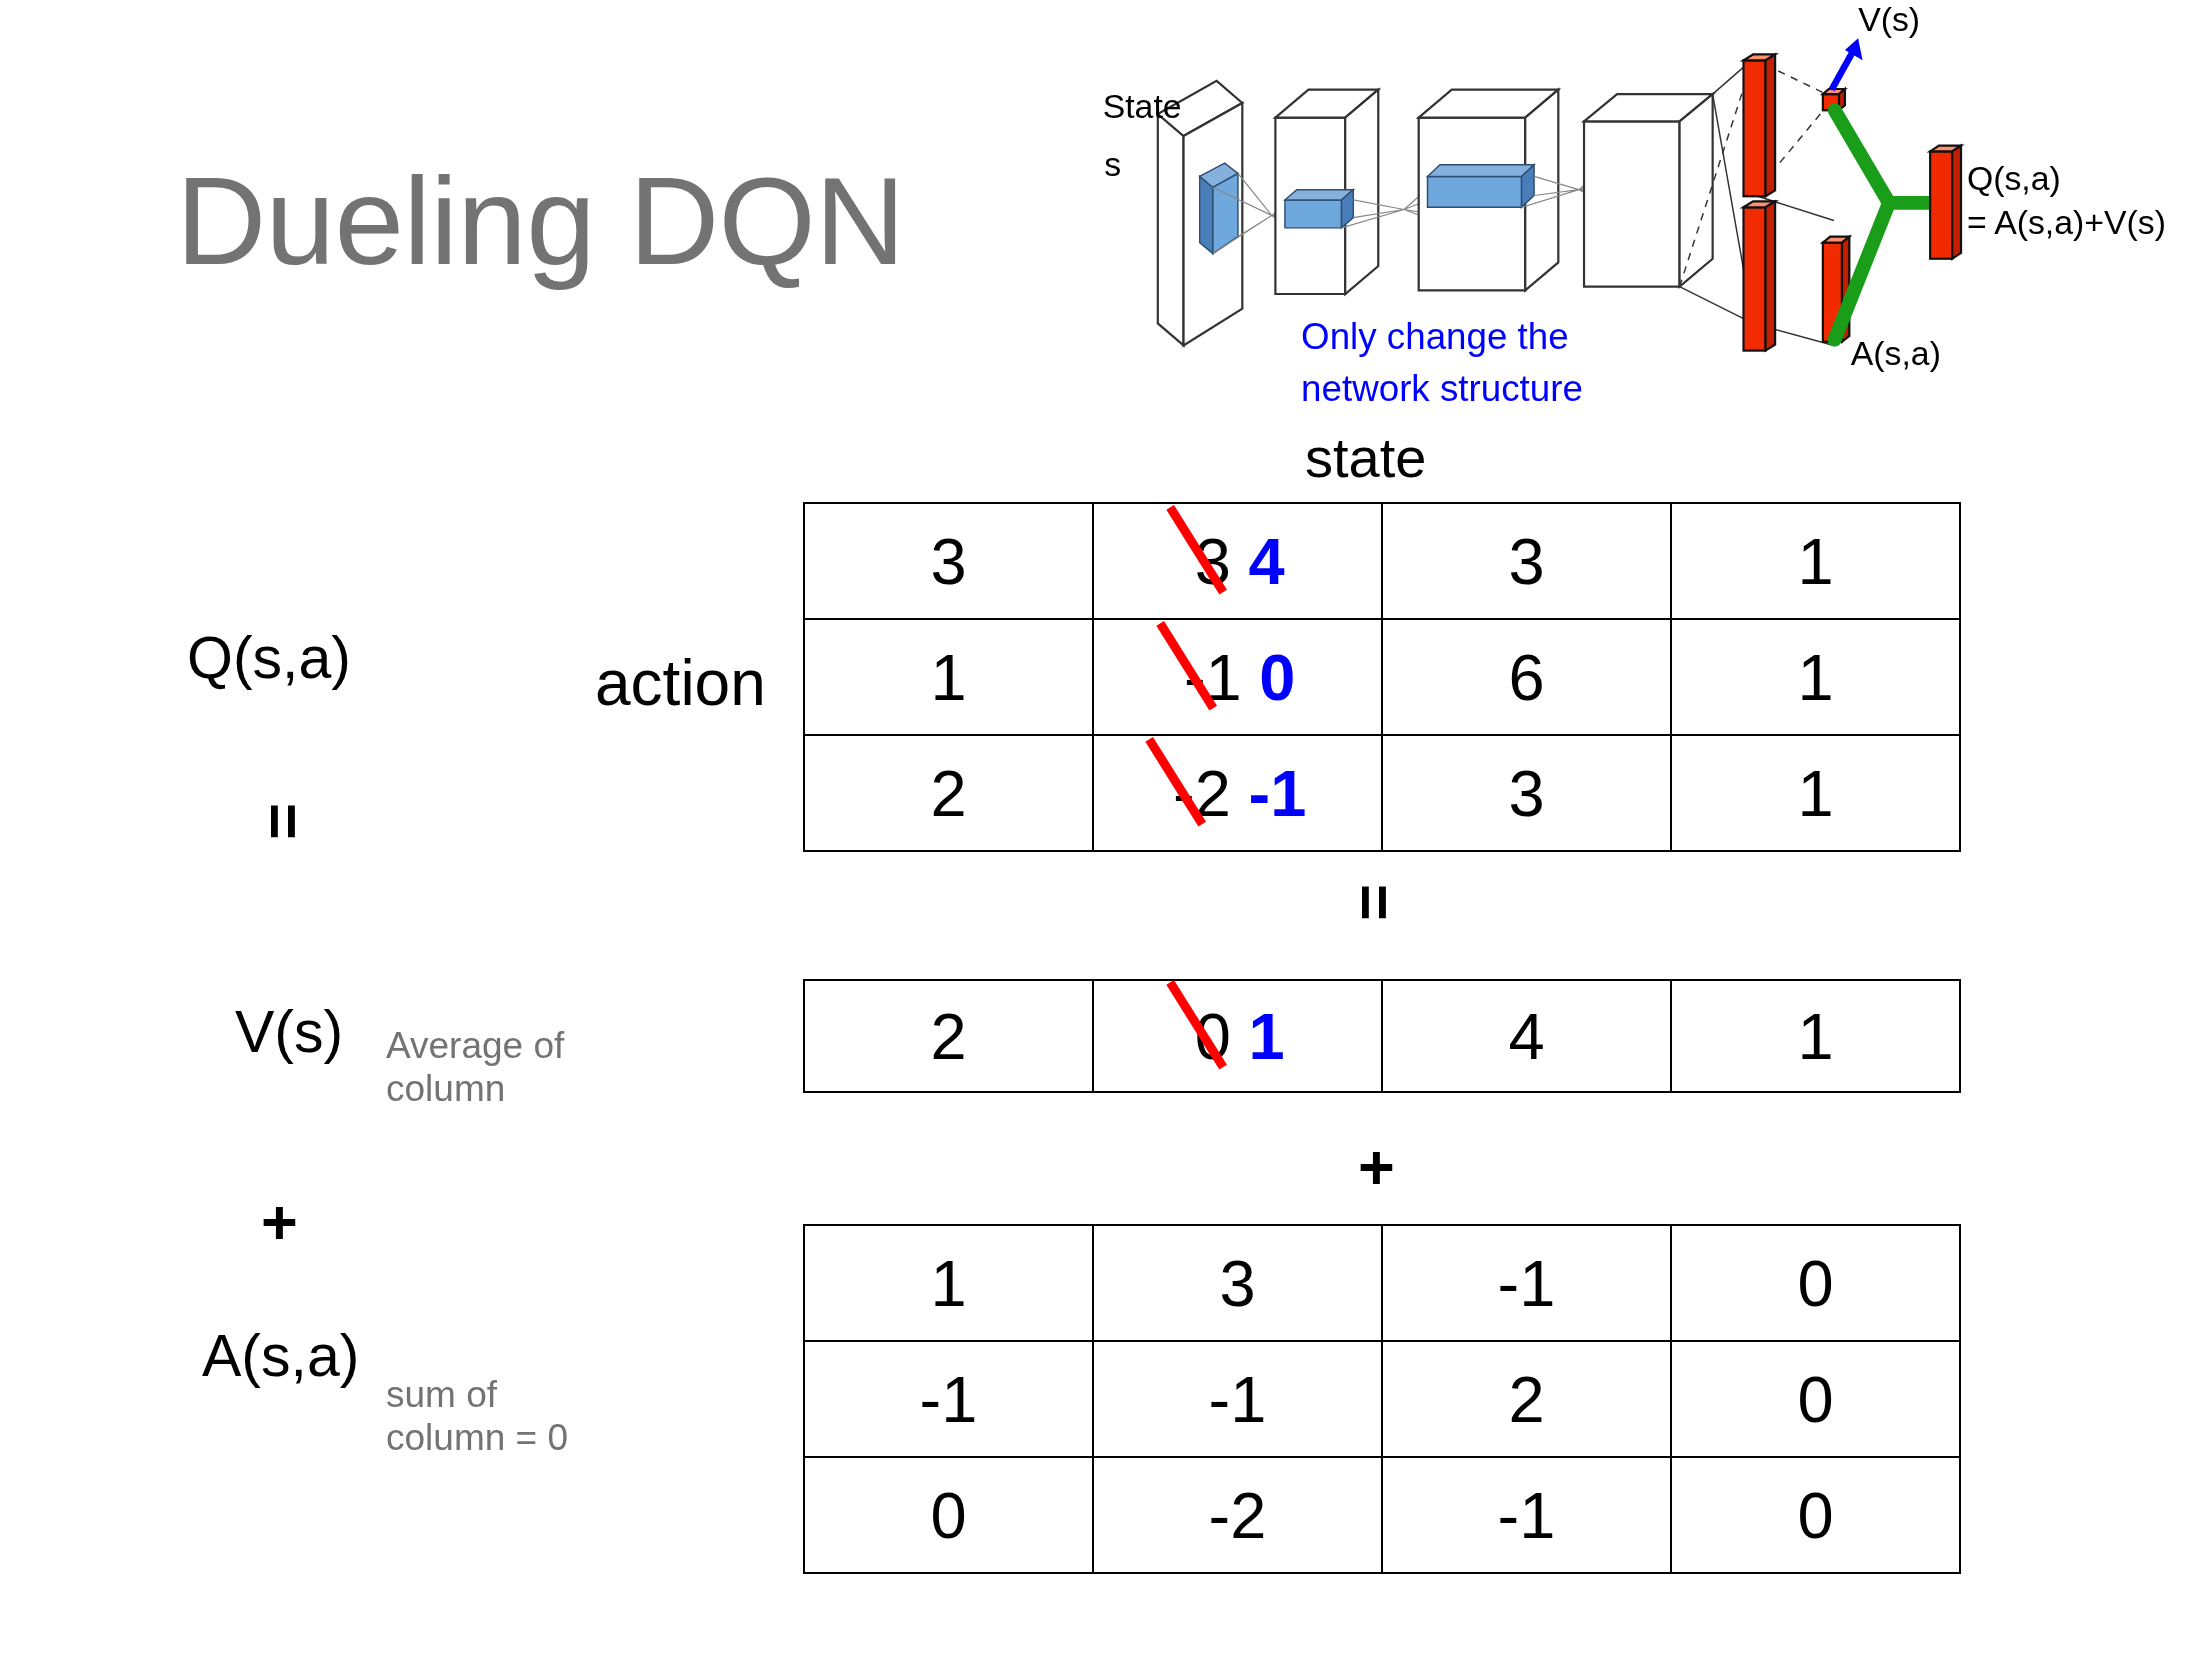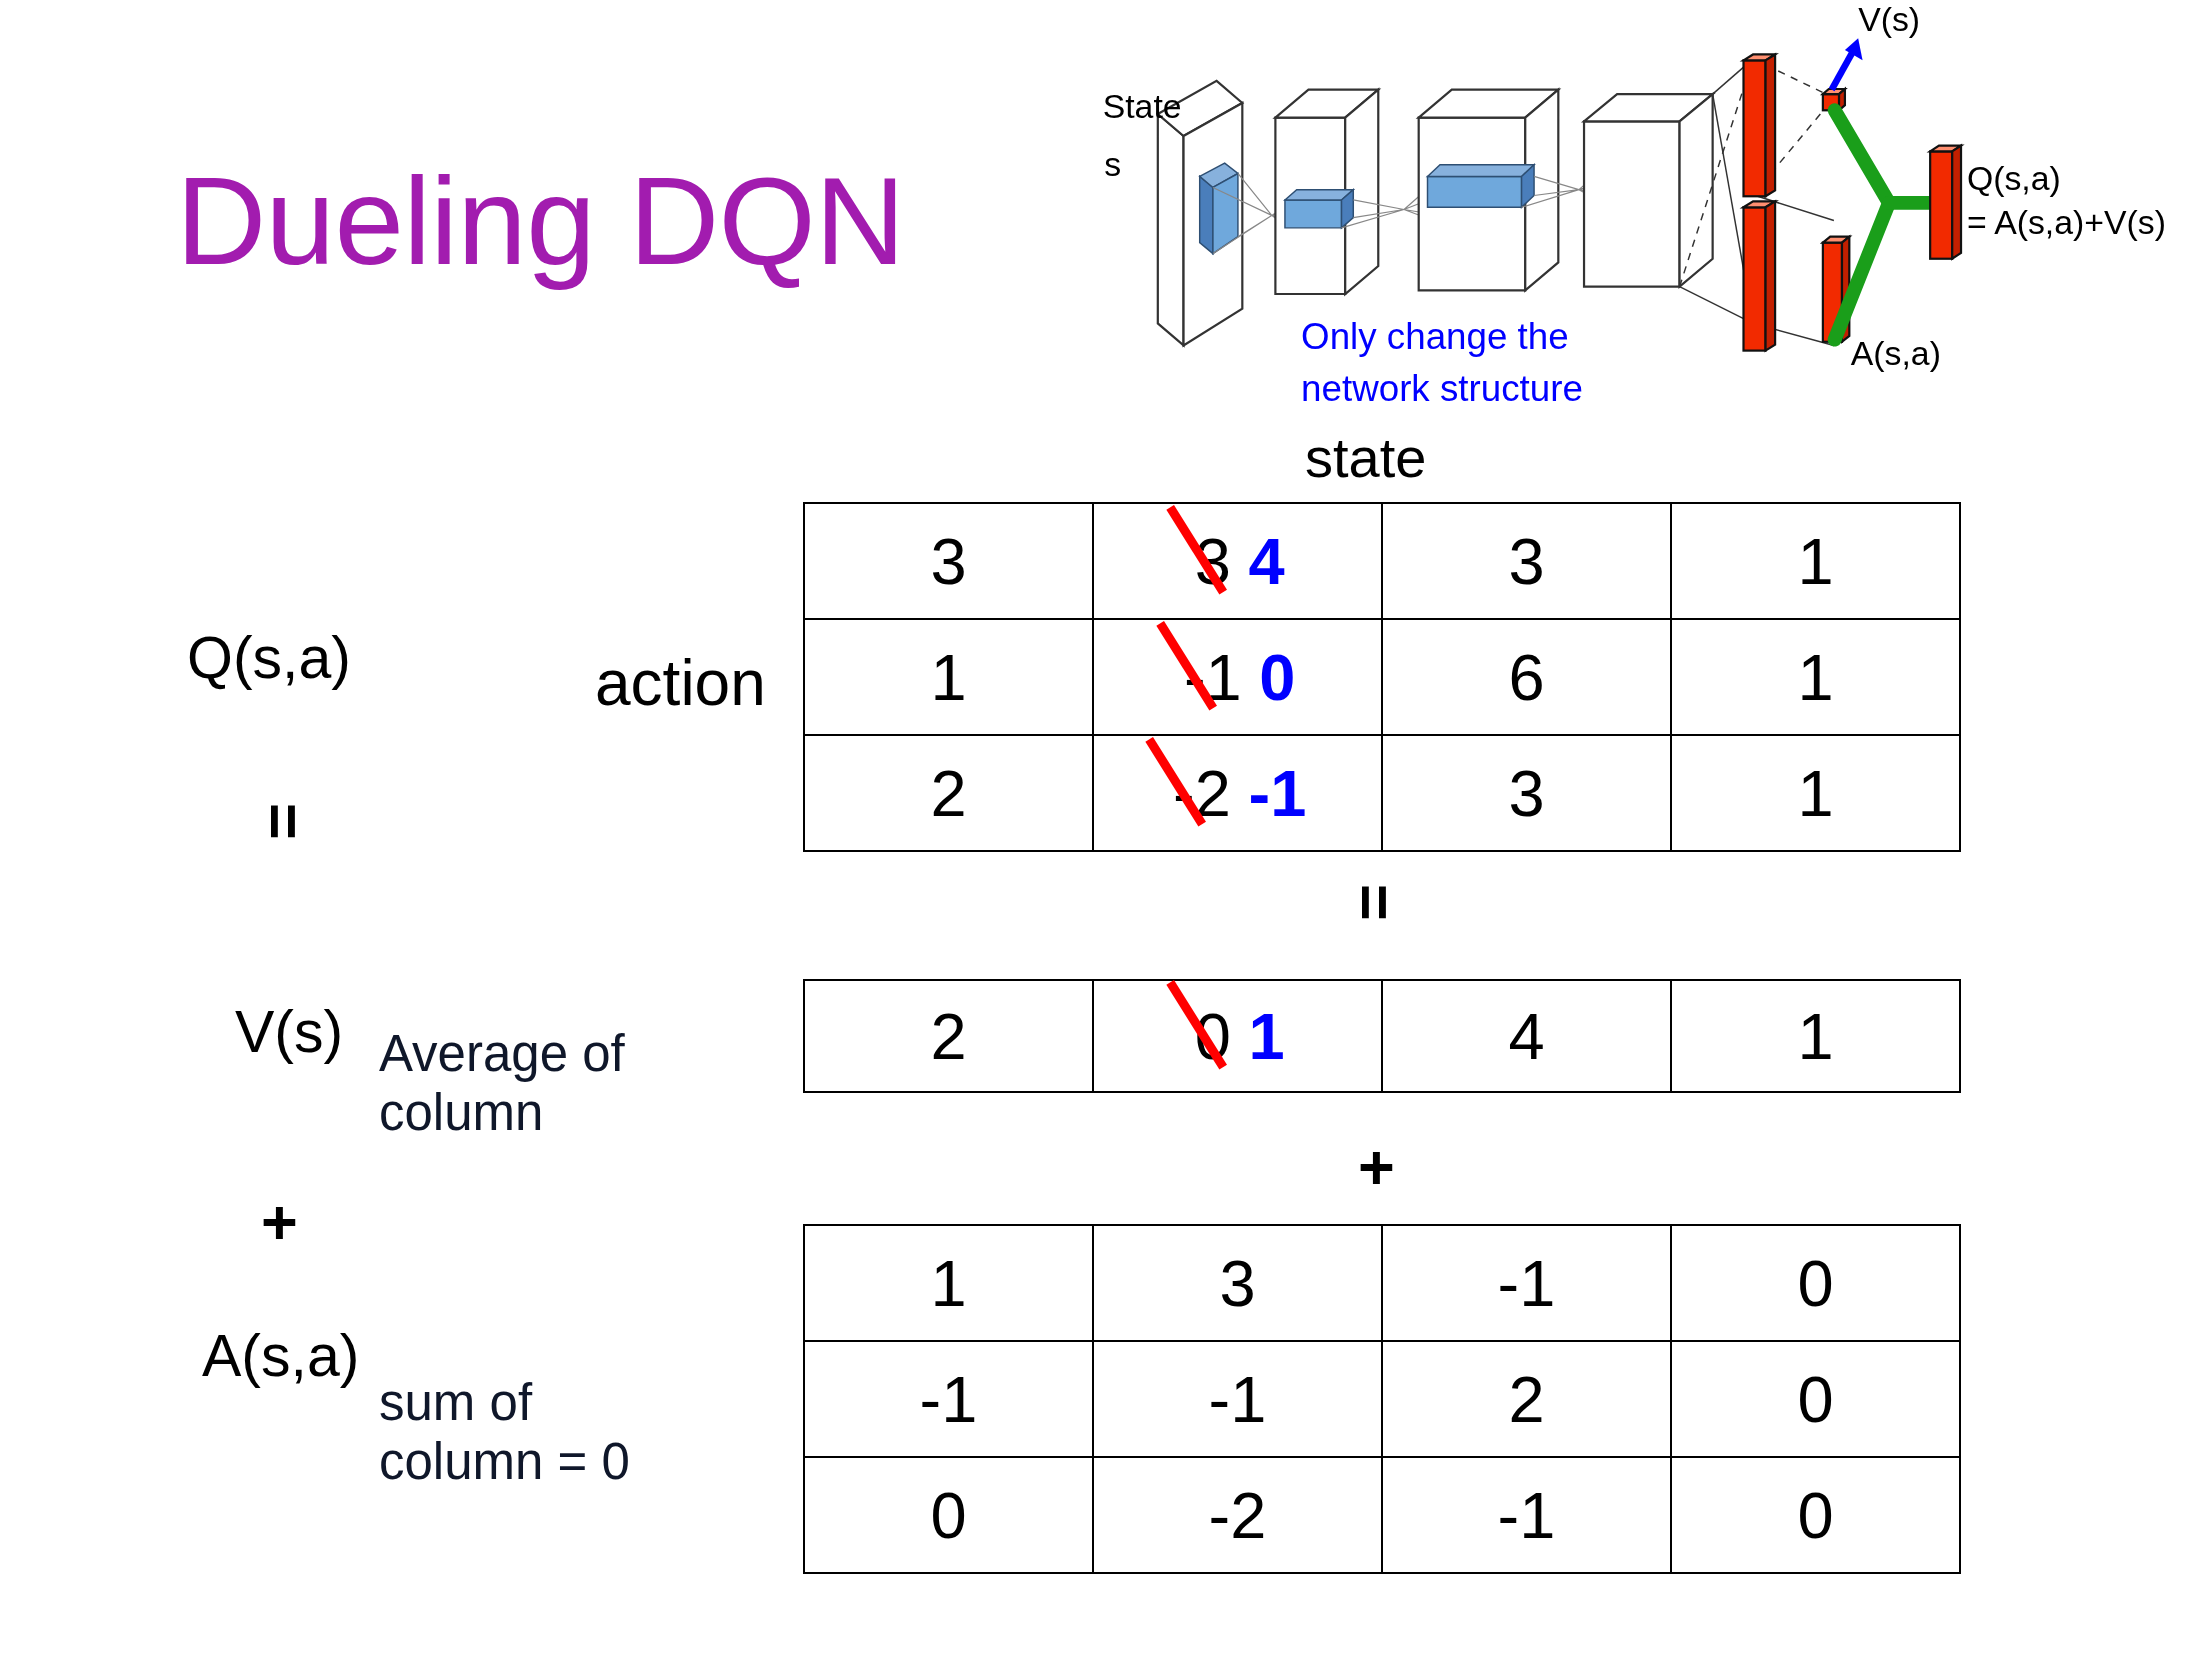--- a/index.html
+++ b/index.html
@@ -21,45 +21,46 @@
   
   #slide-title {
     position: absolute;
     left: 176px;
     top: 158px;
     font-size: 125px;
     line-height: 1;
     font-weight: 400;
     letter-spacing: -0.7px;
     white-space: nowrap;
-    color: #a21caf;
+    color: #737373;
   }
 
   
   .side-label {
     position: absolute;
     font-size: 59px;
     line-height: 1;
     white-space: nowrap;
     color: #000000;
   }
   .side-op {
     position: absolute;
     font-size: 63px;
     line-height: 1;
     font-weight: 700;
     white-space: nowrap;
     color: #000000;
   }
   .blue-note {
     position: absolute;
-    font-size: 51px;
+    font-size: 37px;
     line-height: 1.15;
-    color: #0f172a;
+    color: #737373;
     white-space: pre-line;
+    margin-left: 7px;
   }
 
   #label-q     { left: 187px; top: 629px; }
   #label-action{ left: 595px; top: 651px; font-size: 64px; }
   #label-state { left: 1305px; top: 430px; font-size: 56px; }
   #label-v     { left: 235px; top: 1003px; }
   #label-a     { left: 202px; top: 1327px; }
 
   #eq-left     { left: 265px; top: 790px;
                  font-size: 63px; font-weight: 700;

